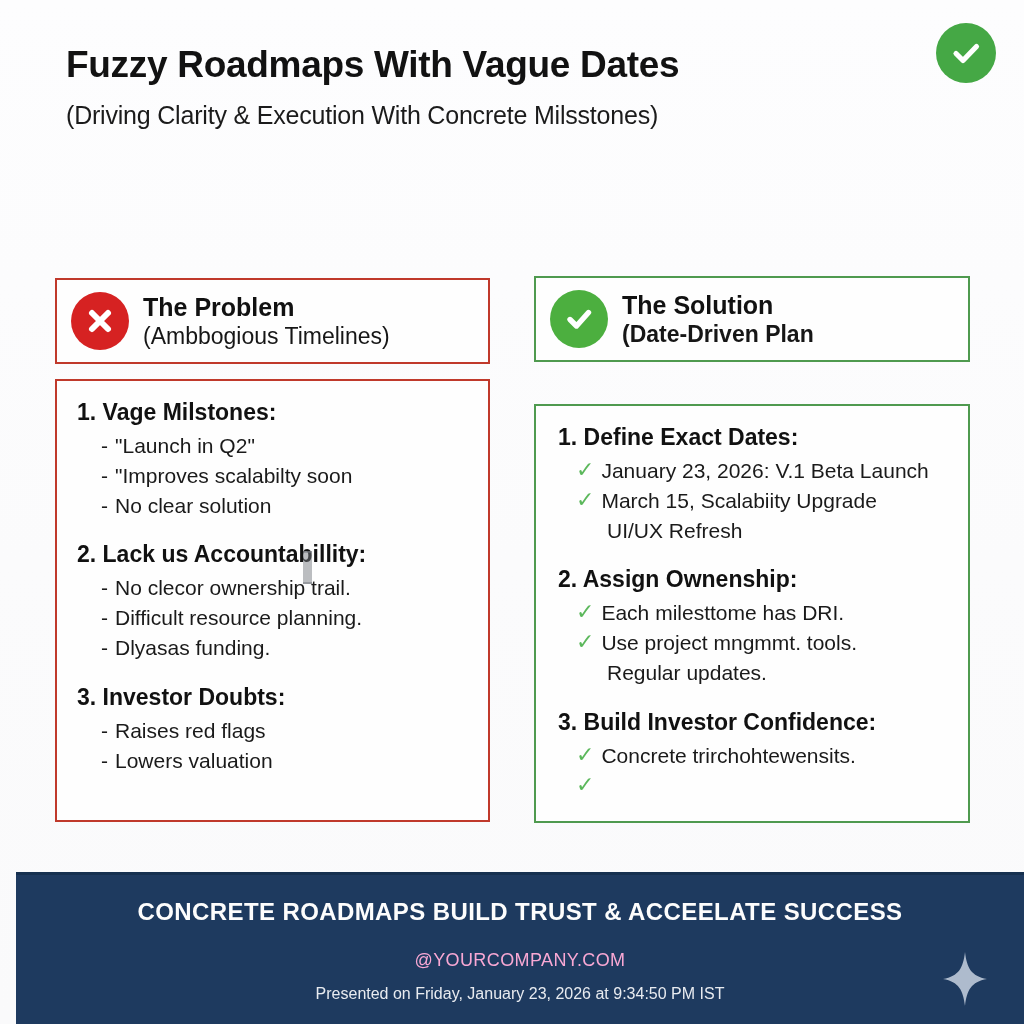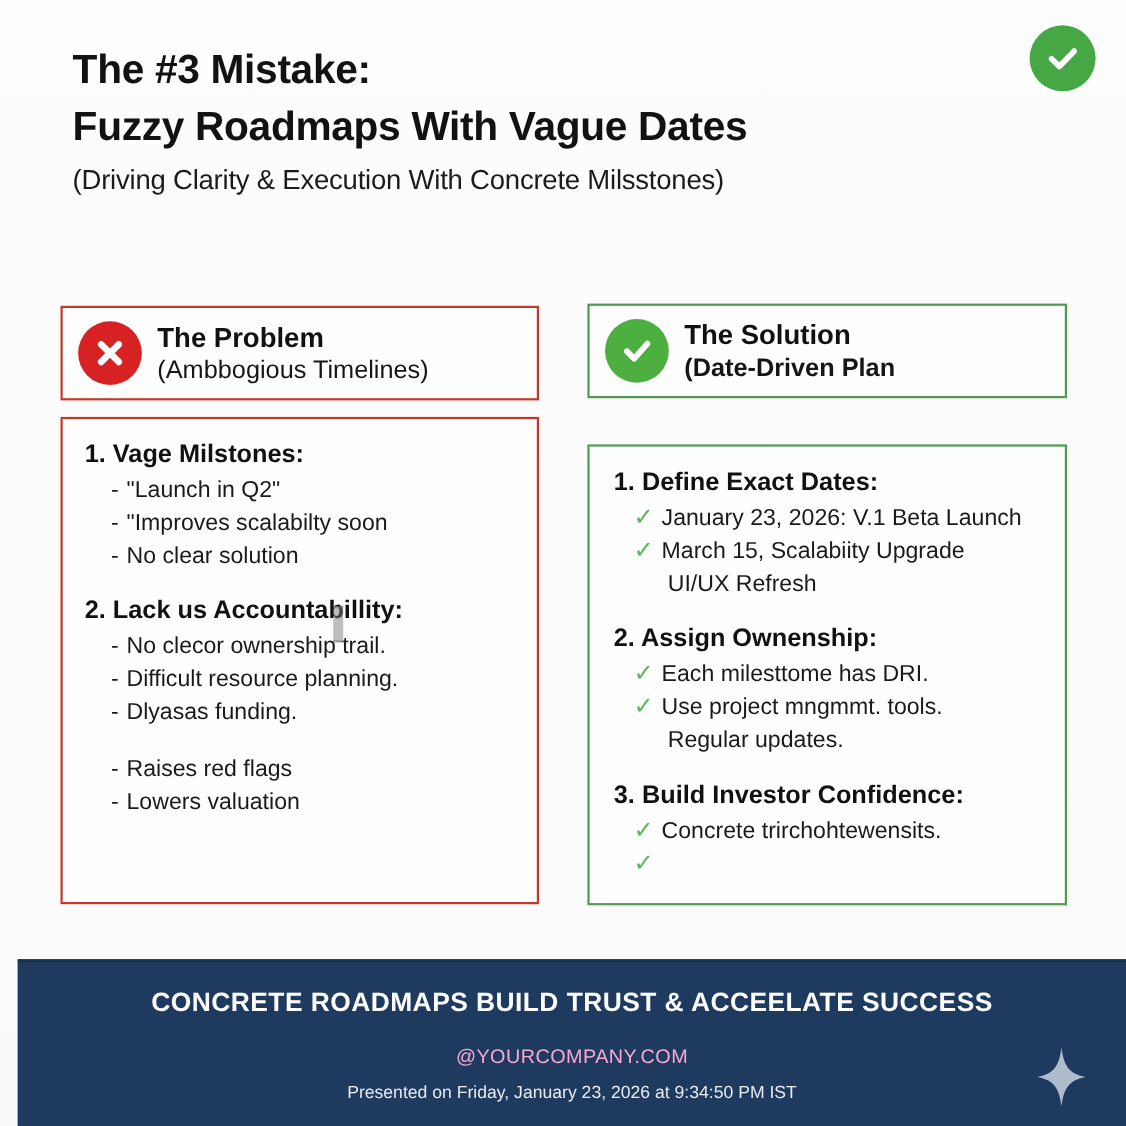--- a/index.html
+++ b/index.html
@@ -226,21 +226,20 @@
     height: 54px;
   }
   .sparkle svg { display: block; }
 </style>
 </head>
 <body>
 
 <div class="page">
 
   <div class="header">
-    <div class="title-line1">The #3 Mistake:</div>
     <div class="title-line2">Fuzzy Roadmaps With Vague Dates</div>
     <div class="subtitle">(Driving Clarity &amp; Execution With Concrete Milsstones)</div>
   </div>
 
   <div class="top-badge">
     <div class="circle-check">
       <svg width="36" height="36" viewBox="0 0 36 36" aria-hidden="true">
         <path d="M8 18.5 L15 25.5 L28.5 11.5" stroke="#ffffff" stroke-width="5.2" fill="none" stroke-linecap="round" stroke-linejoin="round"></path>
       </svg>
     </div>
@@ -298,20 +297,21 @@
         <span class="mark">-</span>
         <span>Difficult resource planning.</span>
       </div>
       <div class="bullet dash">
         <span class="mark">-</span>
         <span>Dlyasas funding.</span>
       </div>
     </div>
 
     <div class="group">
+      <div class="group-title">3. Investor Doubts:</div>
       <div class="bullet dash">
         <span class="mark">-</span>
         <span>Raises red flags</span>
       </div>
       <div class="bullet dash">
         <span class="mark">-</span>
         <span>Lowers valuation</span>
       </div>
     </div>
 

